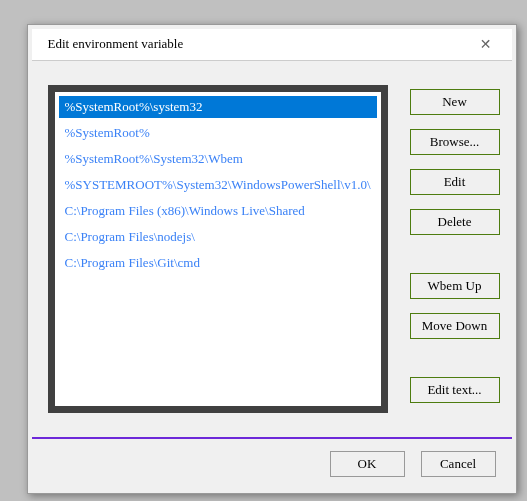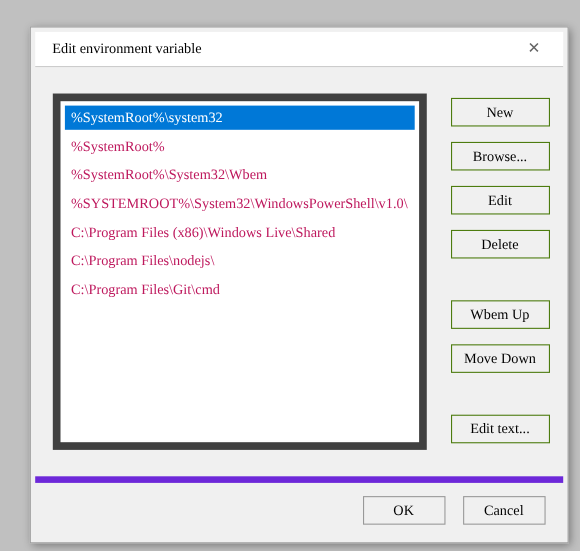--- a/index.html
+++ b/index.html
@@ -68,21 +68,21 @@
       flex: 1;
       border: 7px solid #404040;
       background: #fff;
       overflow-y: auto;
     }
 
     .list-item {
       padding: 3px 6px;
       cursor: pointer;
       white-space: nowrap;
-      color: #be185d;
+      color: #3b82f6;
     }
 
     .list-item.selected {
       background: #0078d7;
       color: #fff;
     }
 
     .button-panel {
       display: flex;
       flex-direction: column;
@@ -106,21 +106,21 @@
 
     .btn-spacer {
       height: 10px;
     }
 
     .dialog-footer {
       padding: 8px 12px;
       display: flex;
       justify-content: flex-end;
       gap: 8px;
-      border-top: 6px solid #6d28d9;
+      border-top: 2px solid #6d28d9;
     }
 
     .btn-footer {
       width: 75px;
       height: 26px;
       background: #f0f0f0;
       border: 1px solid #999;
       cursor: pointer;
       font-size: 13px;
       text-align: center;

